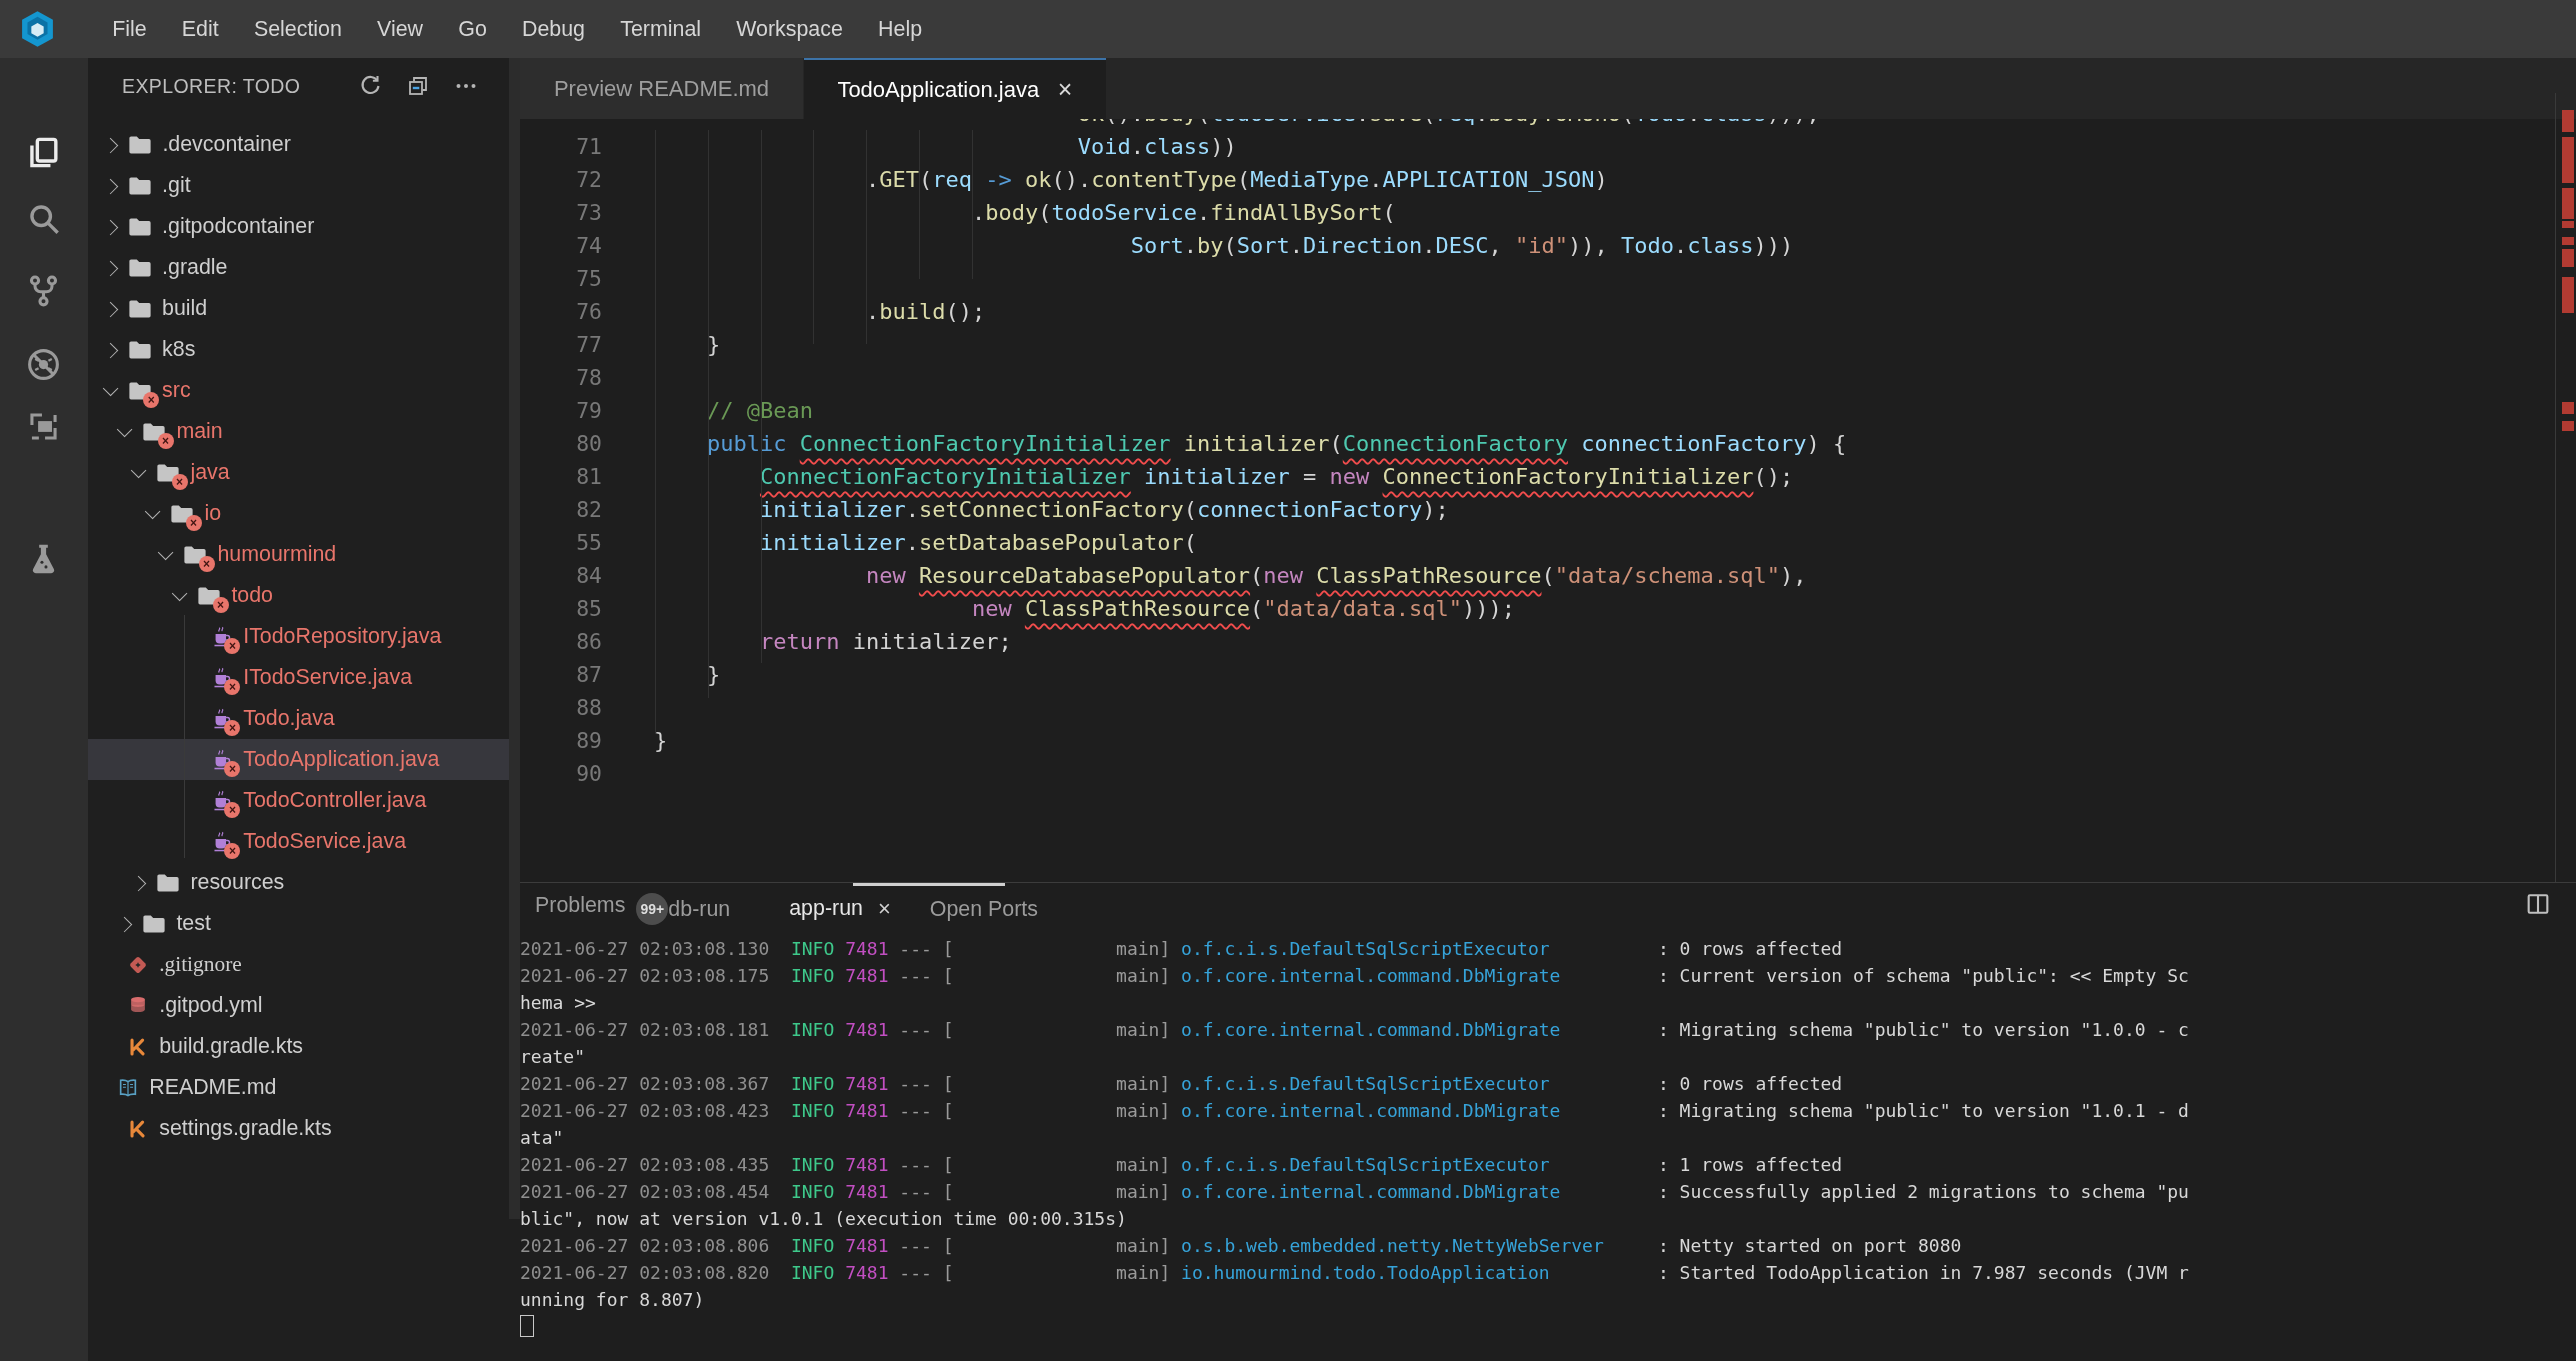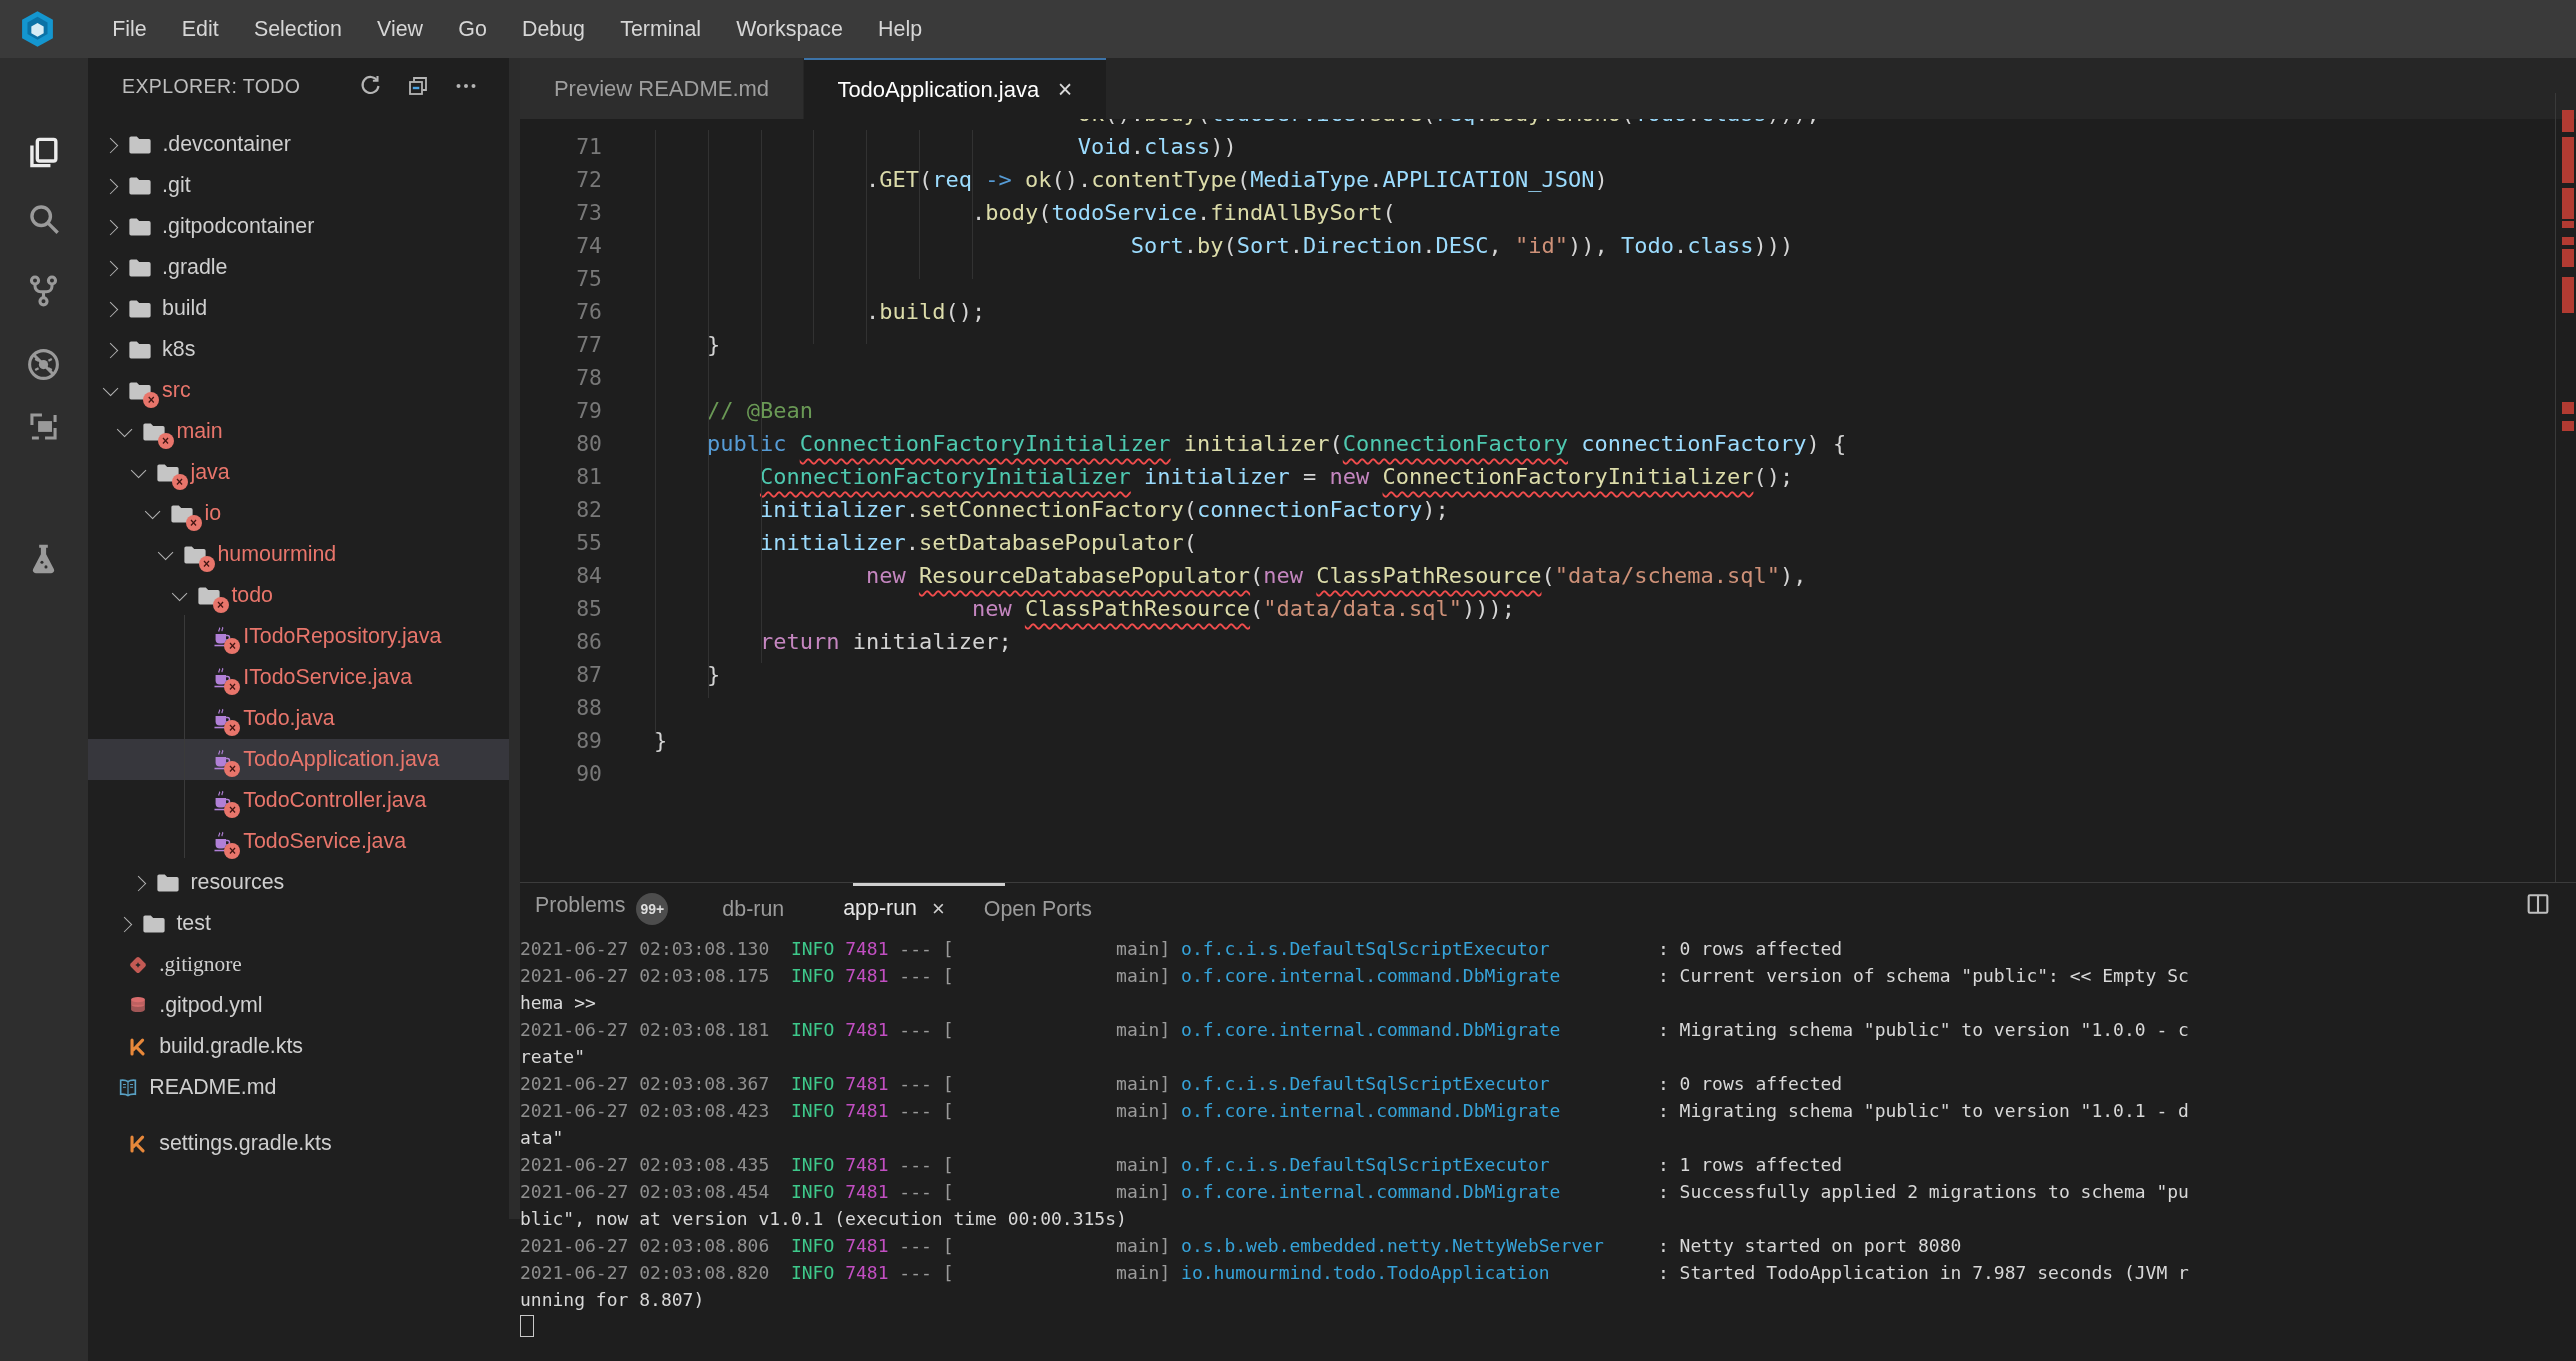--- a/index.html
+++ b/index.html
@@ -386,21 +386,21 @@
       </div>
       <div class="trow" style="padding-left: 29px;">
         <span class="ticon" style="color: rgb(89, 161, 196); width: 22px;">
           <svg viewBox="0 0 24 24" fill="none" stroke="currentColor" stroke-width="1.8">
             <path d="M12 5C10 3.6 7 3.3 4 3.6v15.2c3-.3 6 0 8 1.4 2-1.4 5-1.7 8-1.4V3.6C17 3.3 14 3.6 12 5z"></path>
             <path d="M12 5v15M6.5 8.2h3.2M6.5 11.2h3.2M14.3 8.2h3.2M14.3 11.2h3.2" stroke-width="1.3"></path>
           </svg>
         </span>
         <span class="tlabel">README.md</span>
       </div>
-      <div class="trow" style="padding-left: 39px; margin-top: 15px;">
+      <div class="trow" style="padding-left: 39px;">
         <span class="ticon" style="color: rgb(232, 136, 58); width: 22px;">
           <svg viewBox="0 0 24 24" fill="none" stroke="currentColor" stroke-width="3.4" stroke-linecap="round">
             <path d="M5.5 4.5v15M17 4.5L7 15M10 11.8l7.5 7.7"></path>
           </svg>
         </span>
         <span class="tlabel">settings.gradle.kts</span>
       </div>
     </div>
   <div class="tree-guide"></div>
   <div class="sb-scroll"></div>
@@ -460,21 +460,21 @@
       <div class="mark" style="top: 328px; height: 10.2px;"></div>
     </div>
 </div>
 
 <div id="panel">
   <div class="ptabs" id="ptabs">
       <div class="ptab" style="margin-left: 15px;">
         <span>Problems</span>
         <span class="pbadge">99+</span>
       </div>
-      <div class="ptab" style="margin-left: 54px;">
+      <div class="ptab" style="">
         <span>db-run</span>
       </div>
       <div class="ptab active" style="margin-left: 59px;">
         <span>app-run</span>
         <span class="close">×</span>
       </div>
       <div class="ptab" style="margin-left: 39px;">
         <span>Open Ports</span>
       </div>
       <div class="pind"></div>

